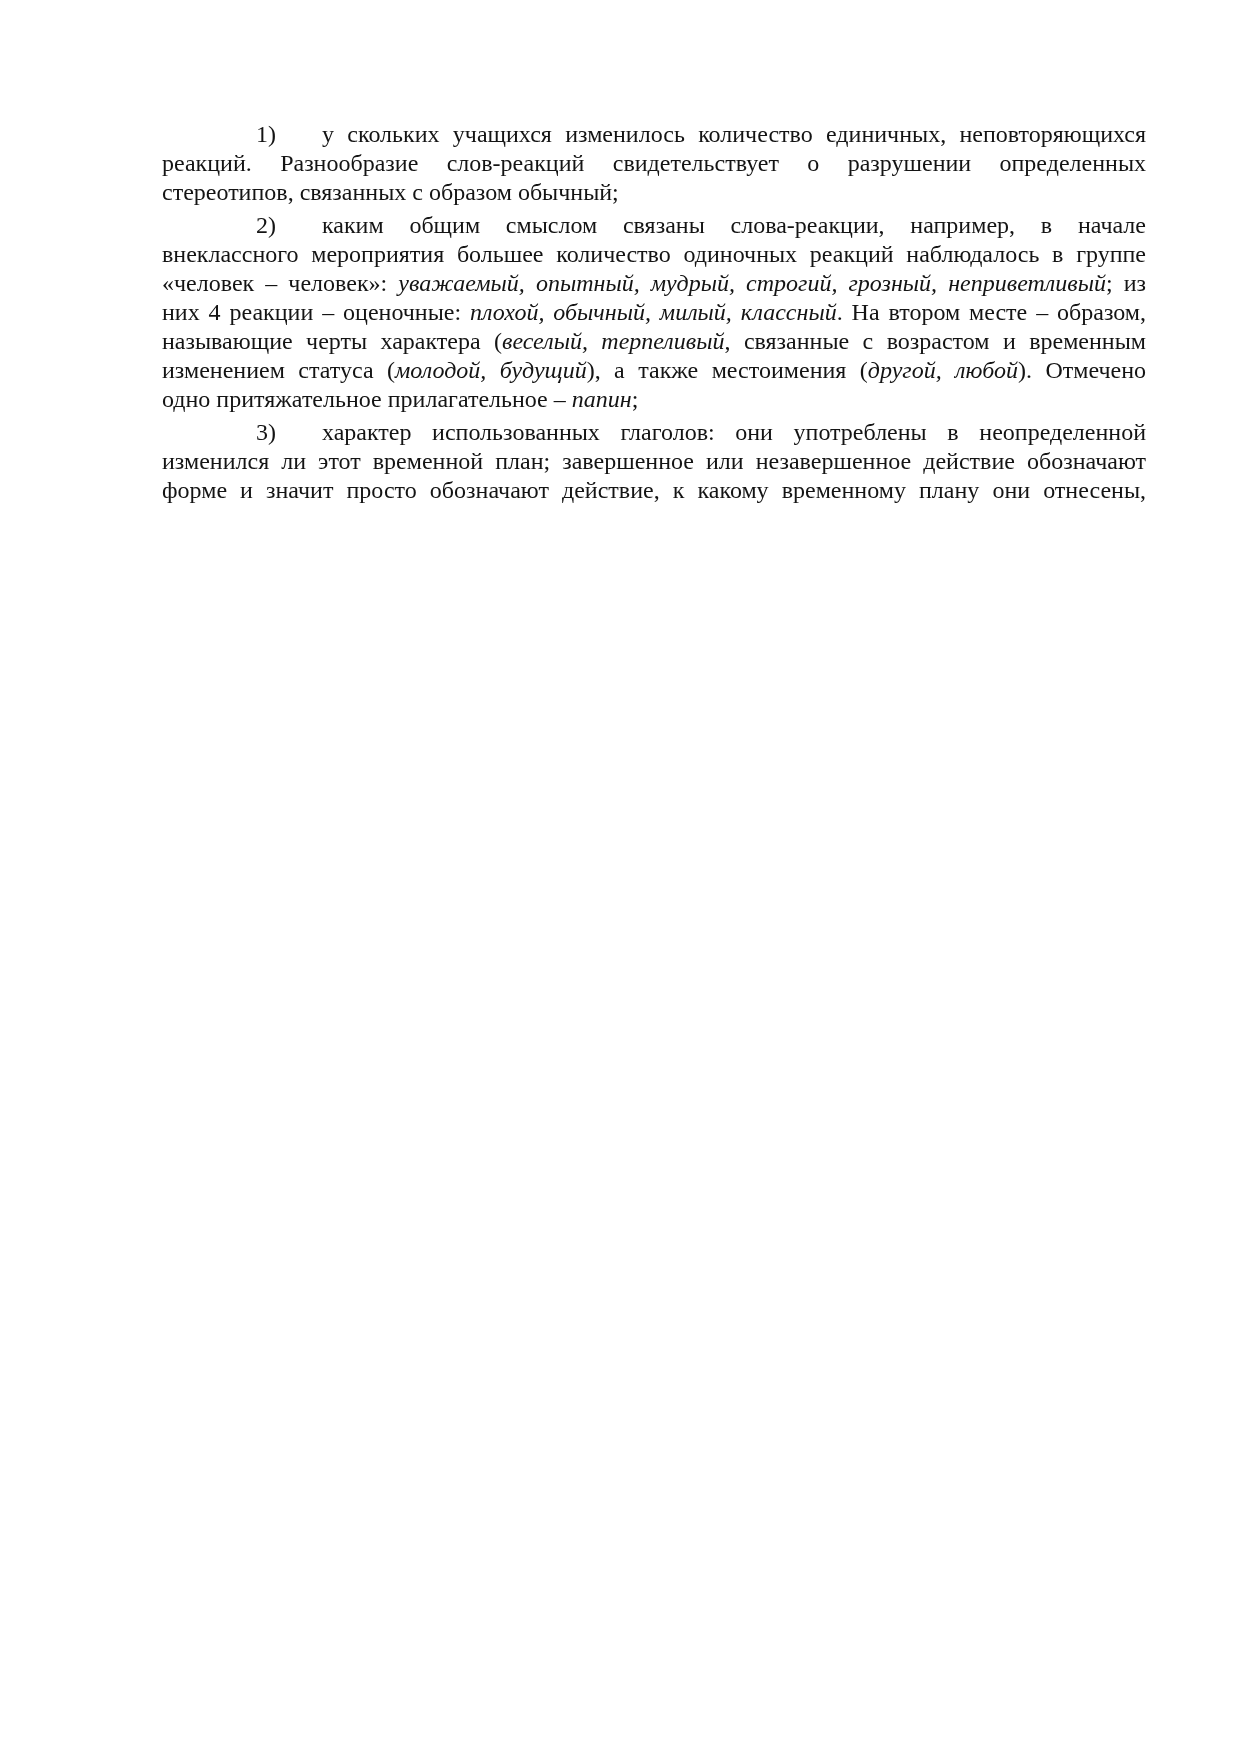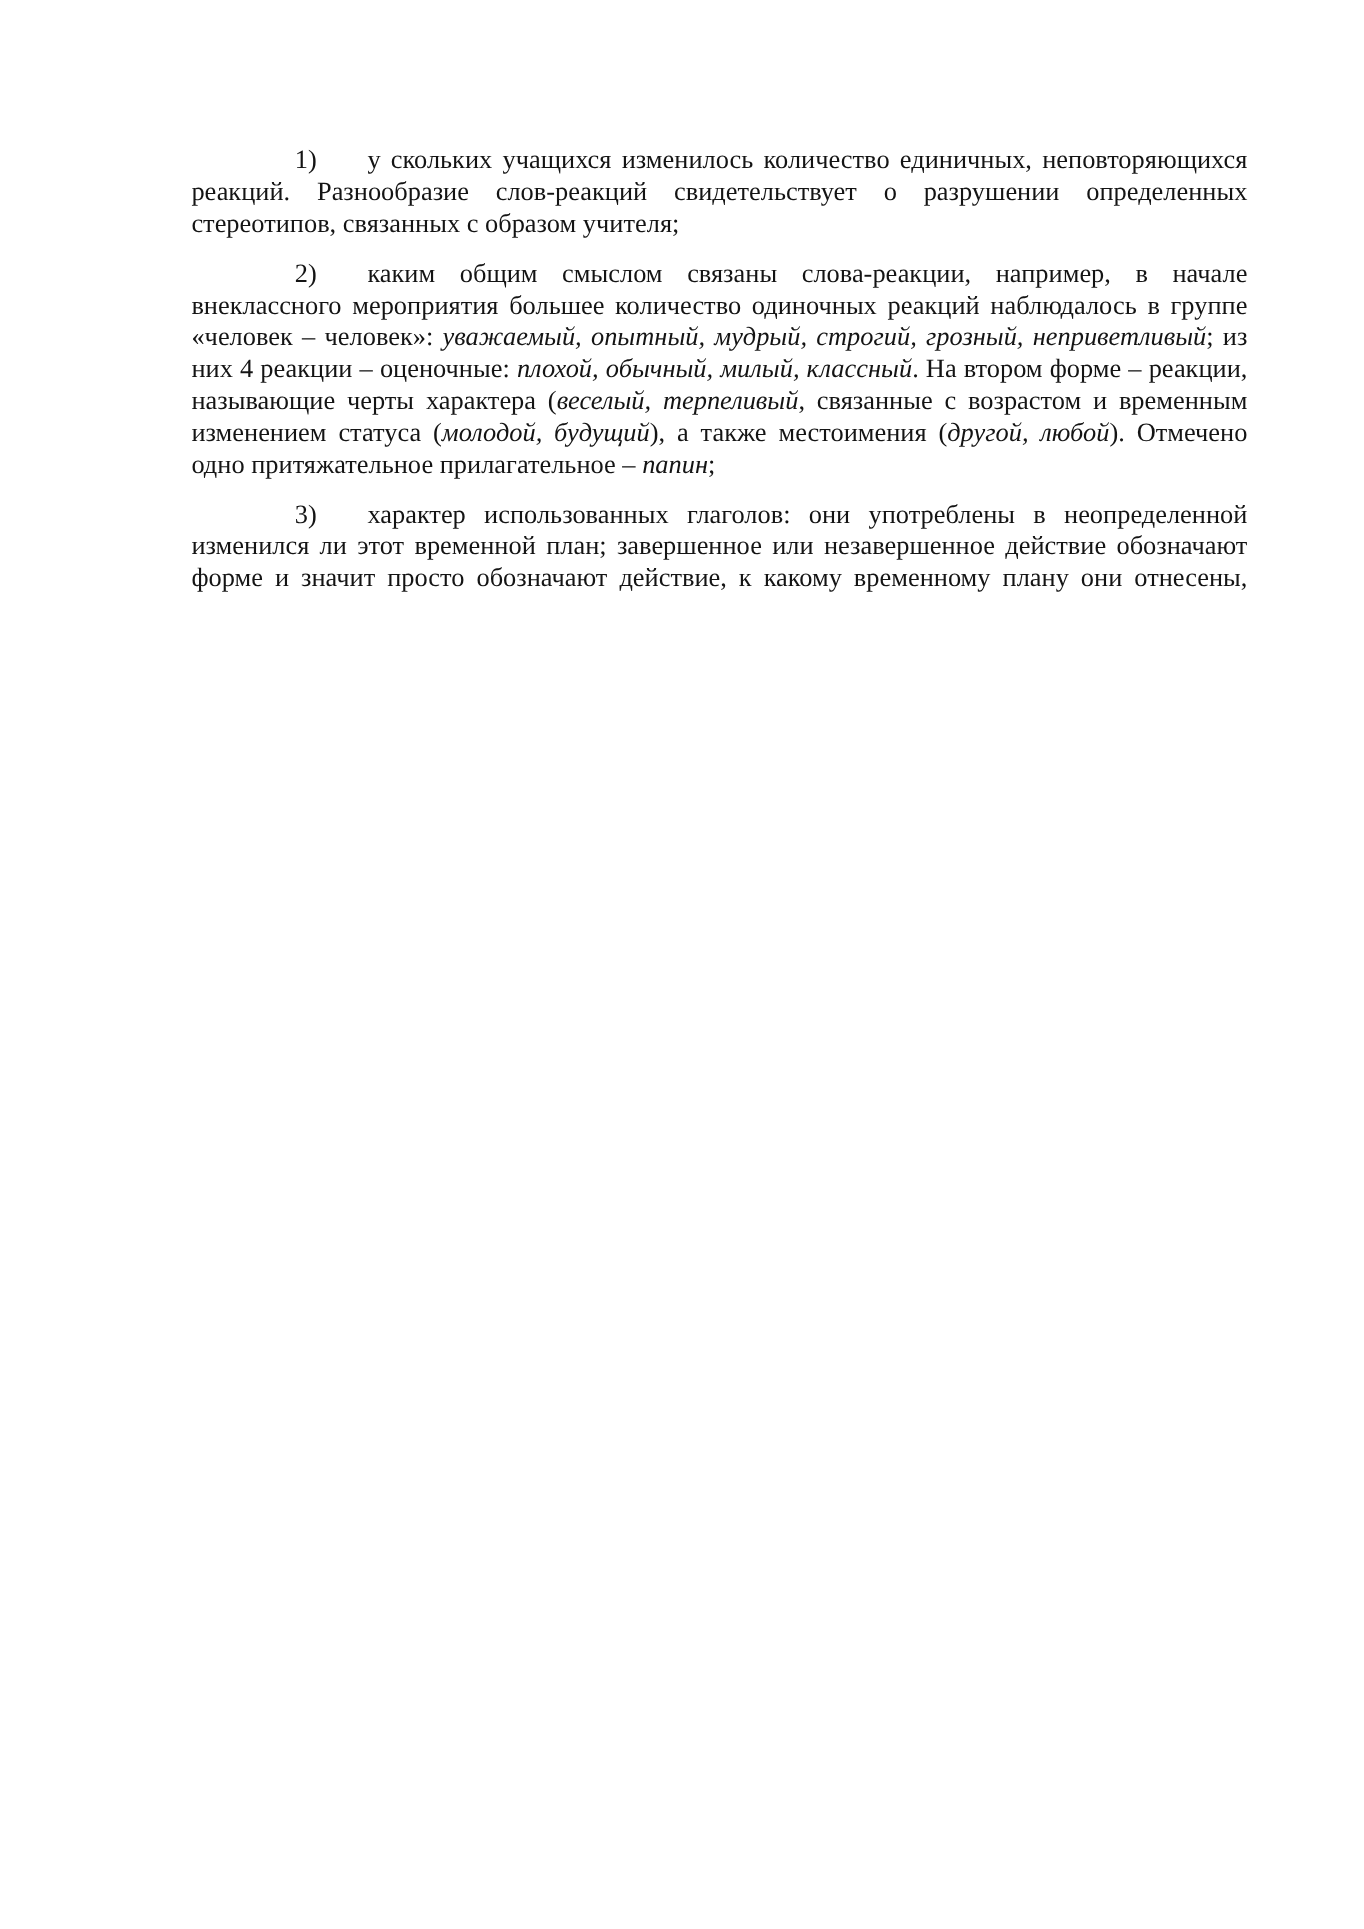--- a/index.html
+++ b/index.html
@@ -16,21 +16,21 @@
   }
   .page {
     position: relative;
     width: 1240px;
     height: 1754px;
     box-sizing: border-box;
     padding: 116px 90px 0 158px;
     background: #ffffff;
   }
   .para {
-    margin: 16px;
+    margin: 4px;
     padding: 0;
   }
   .line {
     font-size: 24px;
     line-height: 29px;
     white-space: normal;
     text-align: left;
   }
   .line.j {
     text-align: justify;
@@ -53,28 +53,28 @@
   }
 </style>
 </head>
 <body>
 
 <div class="page">
 
   <div class="para">
     <div class="line j indent"><span class="num">1)</span><span class="tab"></span><span>у скольких учащихся изменилось количество единичных, неповторяющихся</span></div>
     <div class="line j"><span>реакций. Разнообразие слов-реакций свидетельствует о разрушении определенных</span></div>
-    <div class="line"><span>стереотипов, связанных с образом учителя;</span></div>
+    <div class="line"><span>стереотипов, связанных с образом обычный;</span></div>
   </div>
 
   <div class="para">
     <div class="line j indent"><span class="num">2)</span><span class="tab"></span><span>каким общим смыслом связаны слова-реакции, например, в начале</span></div>
     <div class="line j"><span>внеклассного мероприятия большее количество одиночных реакций наблюдалось в группе</span></div>
     <div class="line j"><span>«человек – человек»: </span><span class="it">уважаемый, опытный, мудрый, строгий, грозный, неприветливый</span><span>; из</span></div>
-    <div class="line j"><span>них 4 реакции – оценочные: </span><span class="it">плохой, обычный, милый, классный</span><span>. На втором форме – реакции,</span></div>
+    <div class="line j"><span>них 4 реакции – оценочные: </span><span class="it">плохой, обычный, милый, классный</span><span>. На втором месте – образом,</span></div>
     <div class="line j"><span>называющие черты характера (</span><span class="it">веселый, терпеливый</span><span>, связанные с возрастом и временным</span></div>
     <div class="line j"><span>изменением статуса (</span><span class="it">молодой, будущий</span><span>), а также местоимения (</span><span class="it">другой, любой</span><span>). Отмечено</span></div>
     <div class="line"><span>одно притяжательное прилагательное – </span><span class="it">папин</span><span>;</span></div>
   </div>
 
   <div class="para">
     <div class="line j indent"><span class="num">3)</span><span class="tab"></span><span>характер использованных глаголов: они употреблены в неопределенной</span></div>
     <div class="line j"><span>изменился ли этот временной план; завершенное или незавершенное действие обозначают</span></div>
     <div class="line j"><span>форме и значит просто обозначают действие, к какому временному плану они отнесены,</span></div>
   </div>

